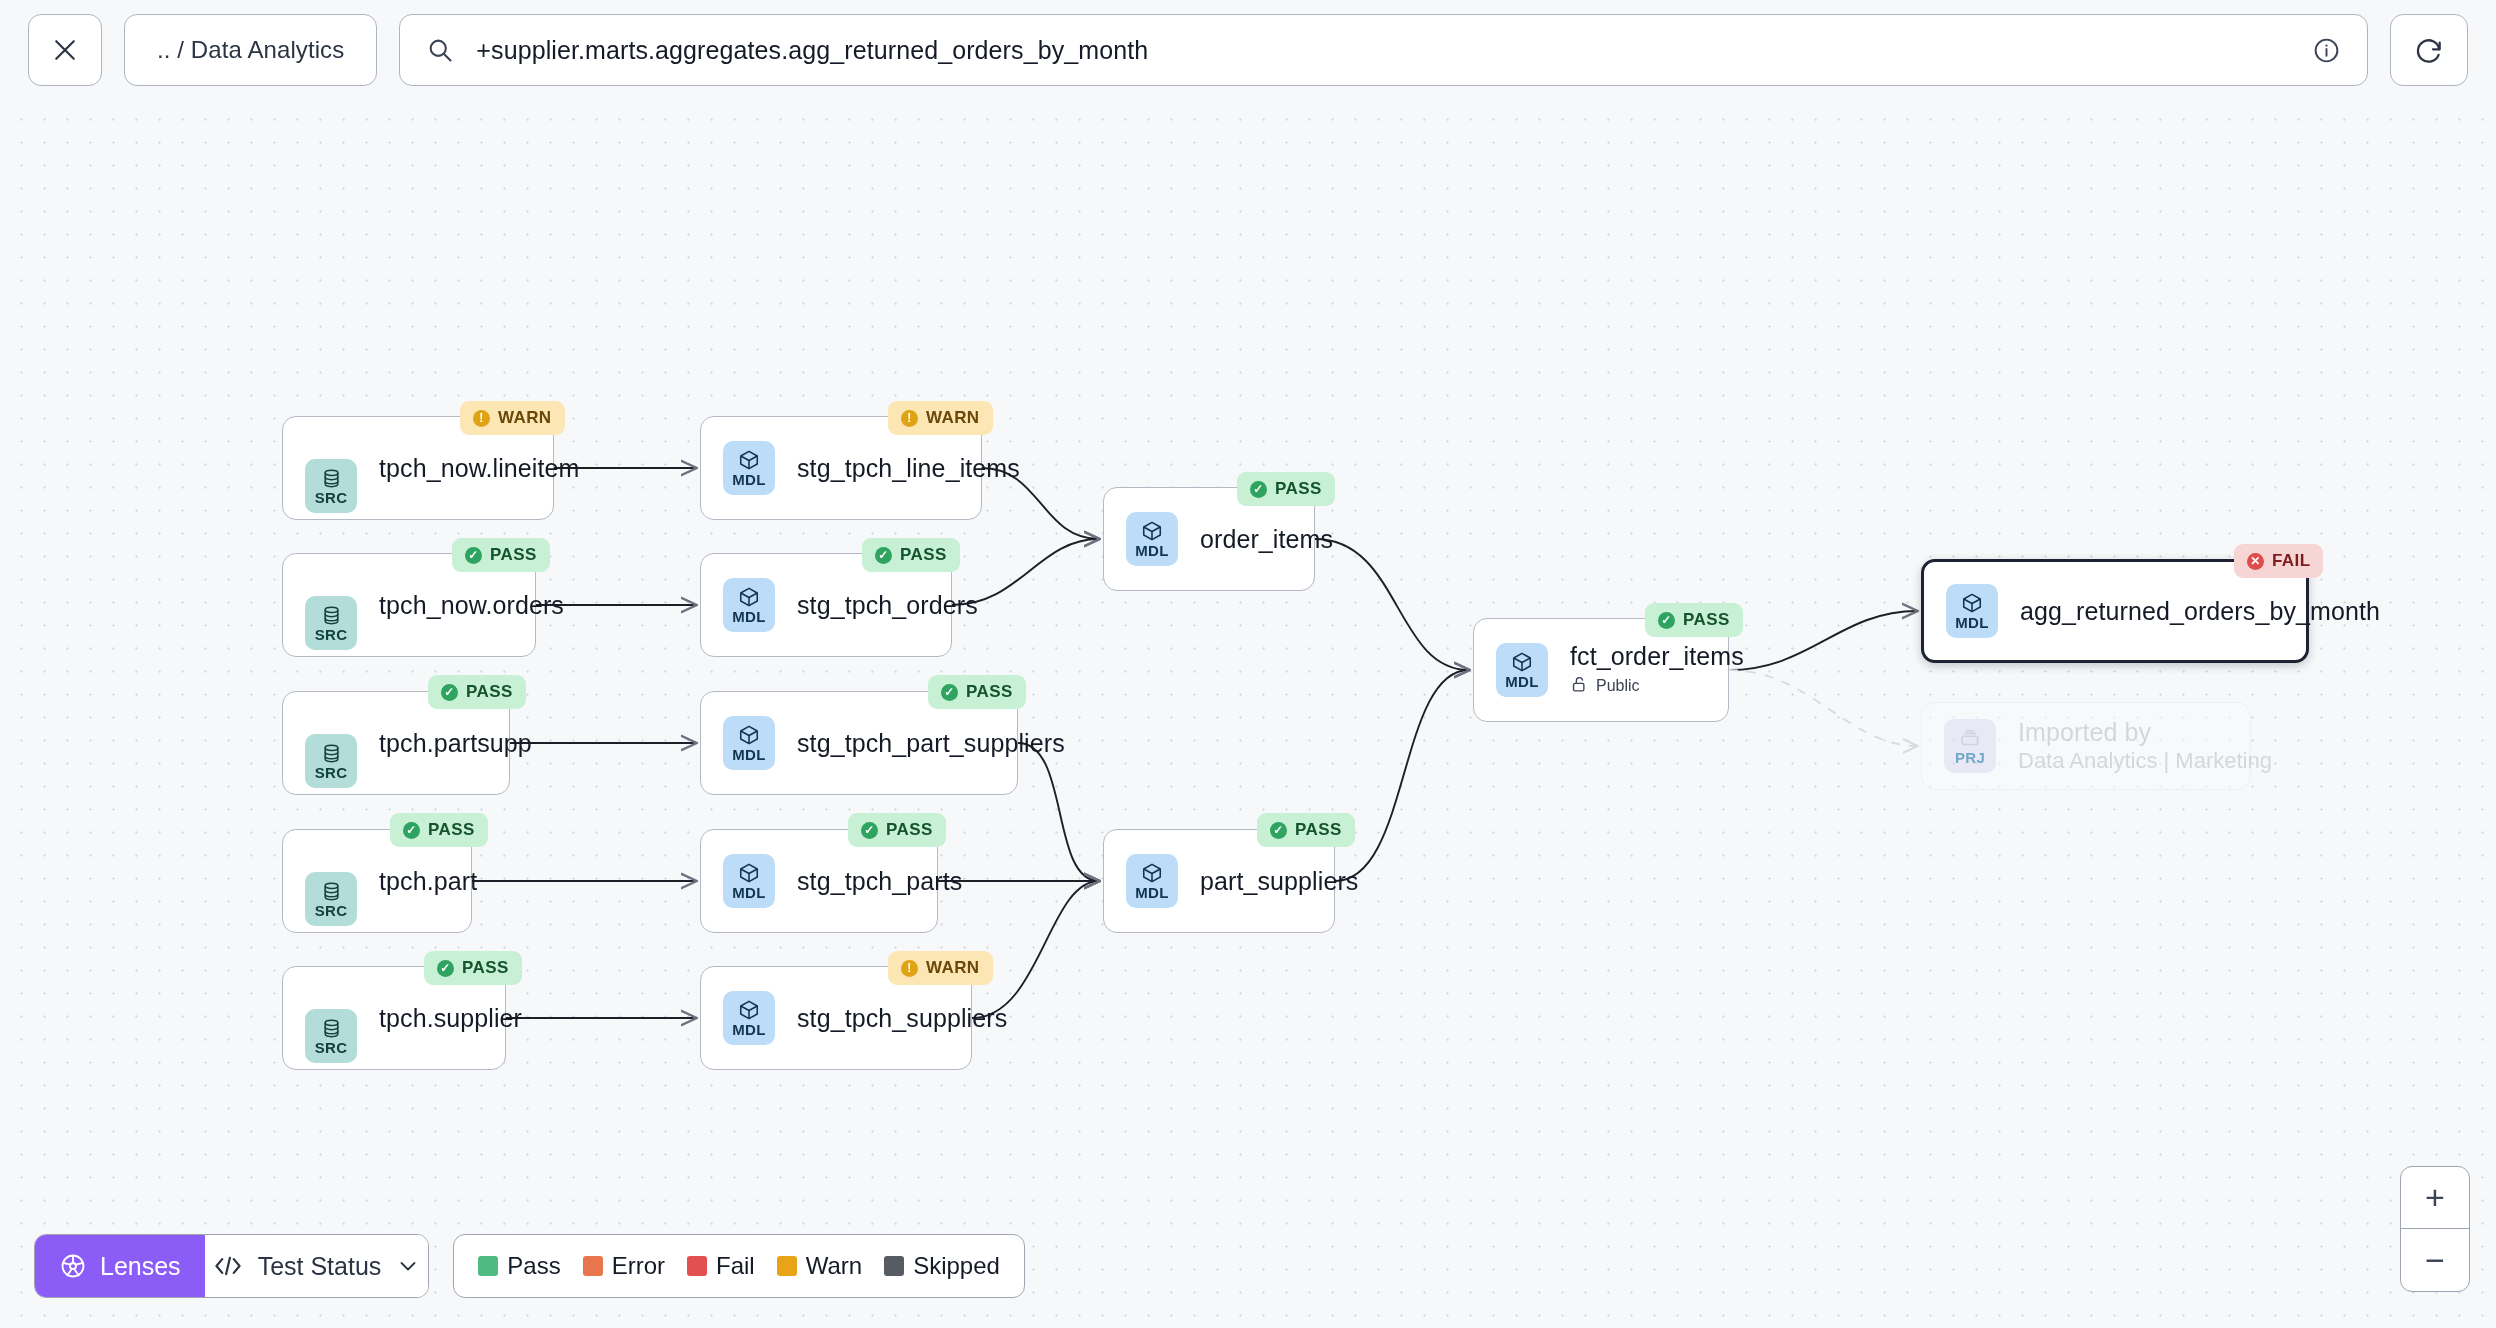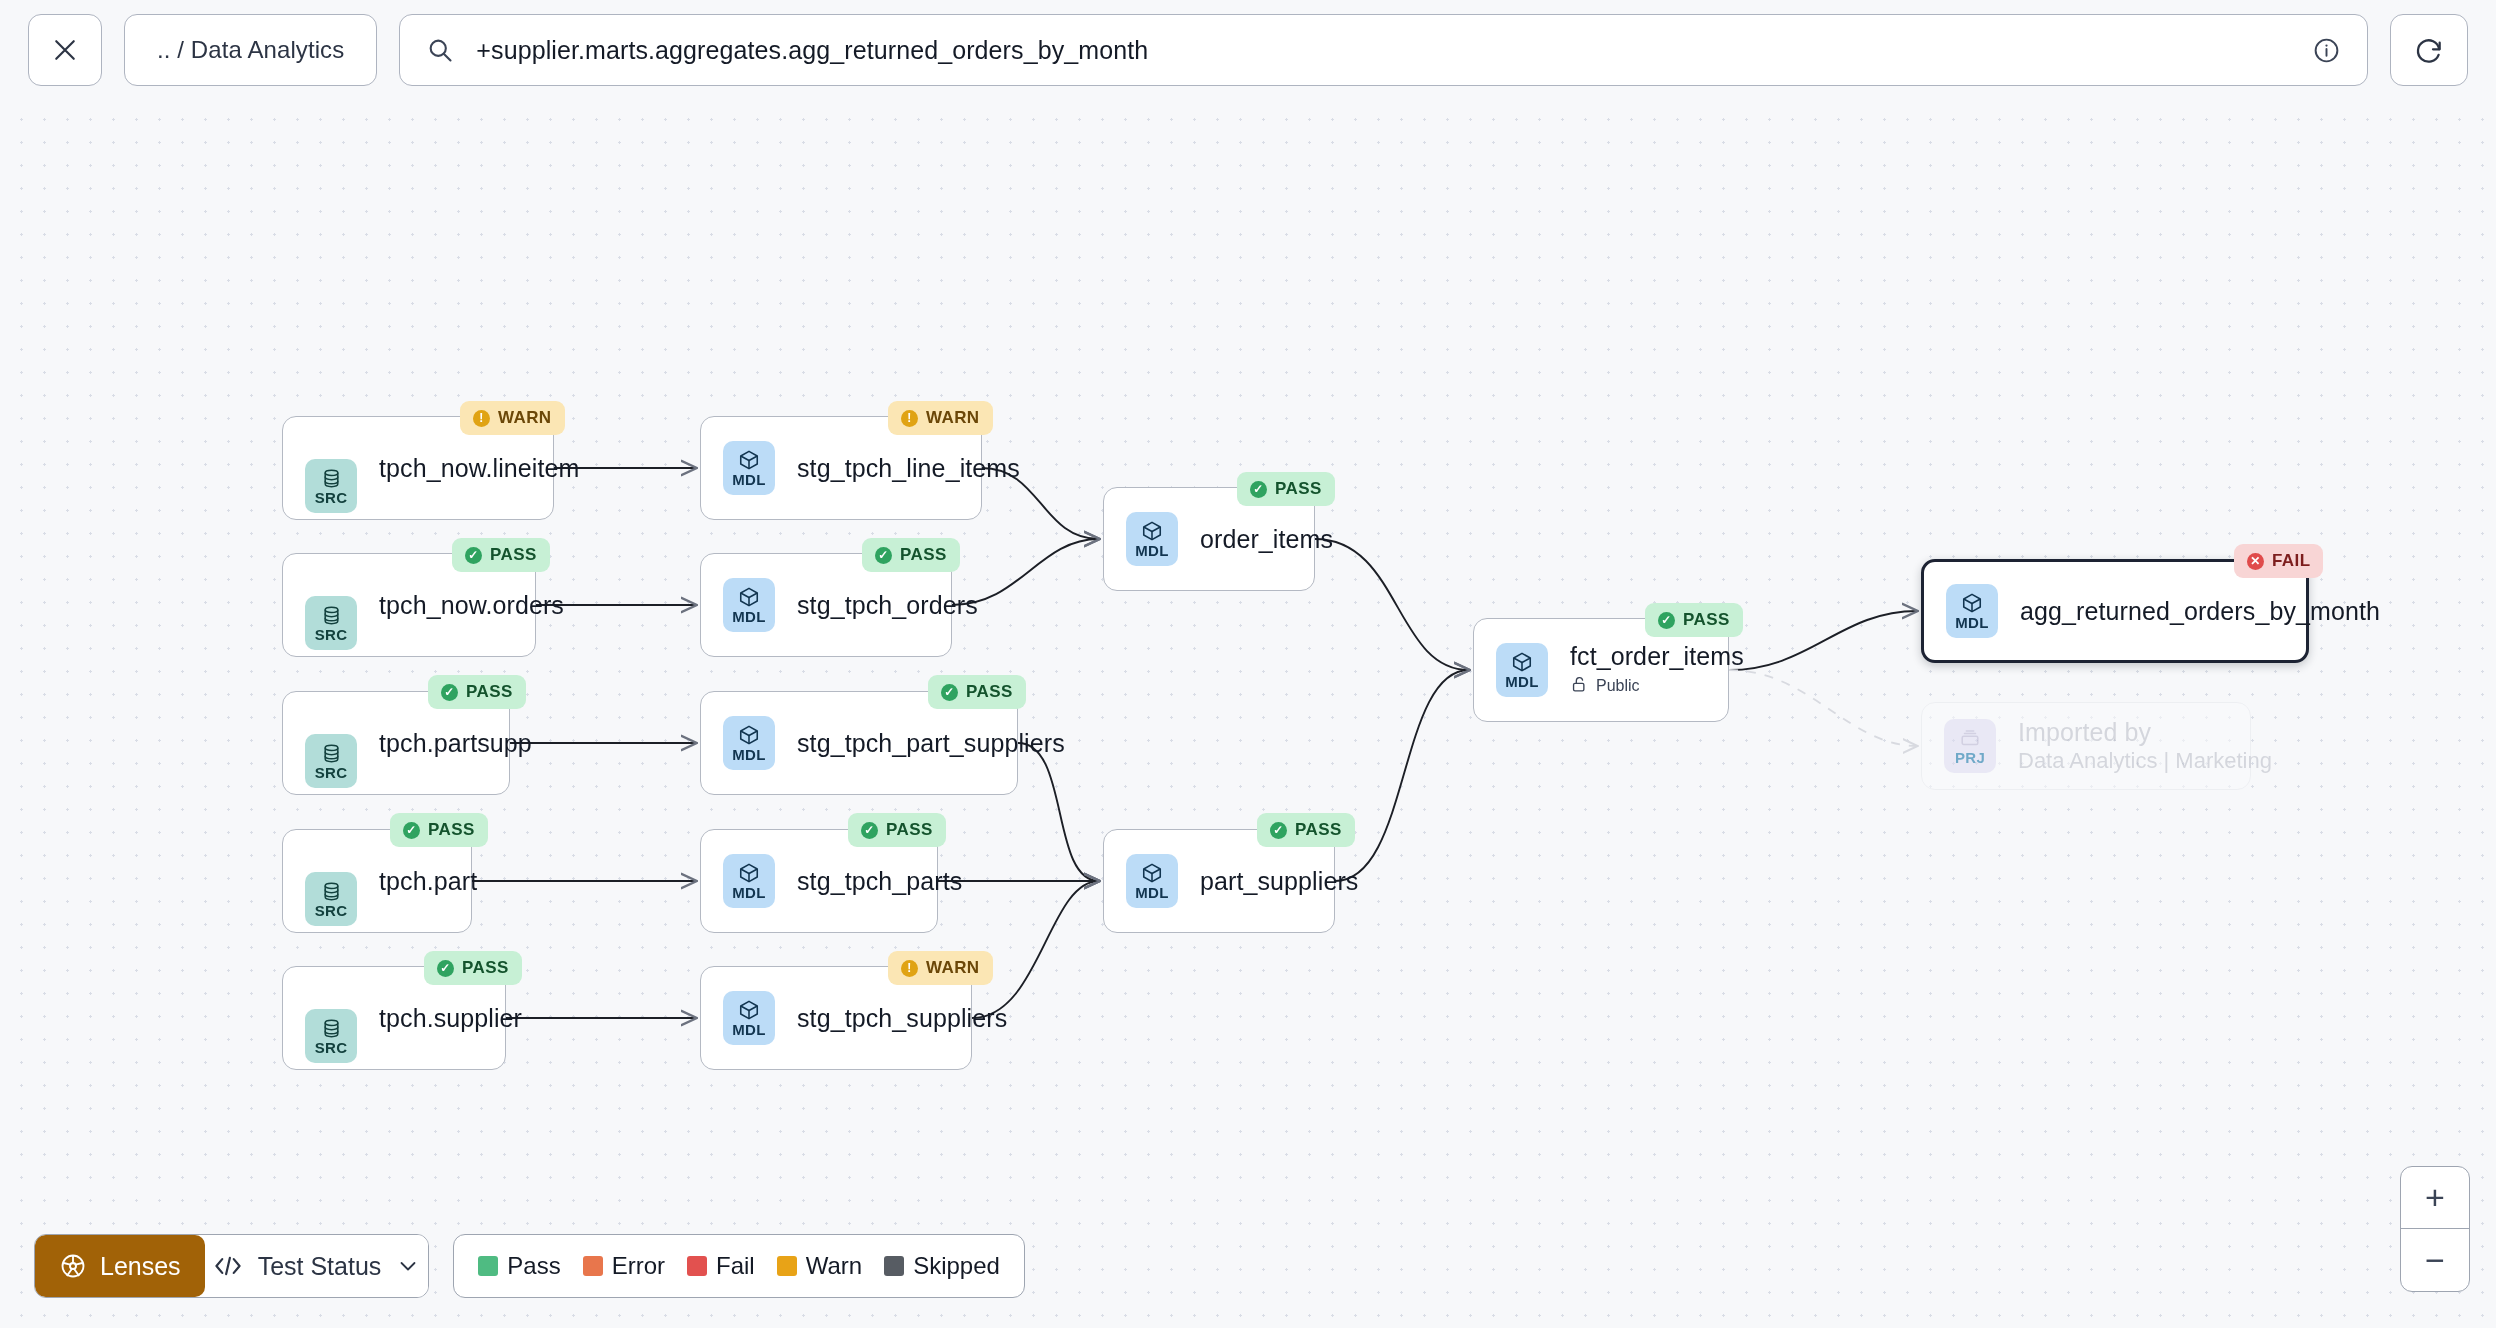--- a/index.html
+++ b/index.html
@@ -171,28 +171,27 @@
   }
   .lenses-group {
     display: flex; align-items: center;
     border-radius: 12px;
     height: 64px;
     overflow: hidden;
     border: 1.6px solid #9ea5b1;
     background: #fff;
   }
   .lenses {
-    background: #a16207;
+    background: #8b5cf6;
     color: #ffffff;
     height: 100%;
     display: flex; align-items: center; gap: 13px;
     padding: 0 24px;
     font-size: 25px;
     cursor: pointer;
-    border-radius: 10px;
   }
   .teststatus {
     display: flex; align-items: center; gap: 15px;
     padding: 0 8px;
     height: 100%;
     font-size: 25px;
     color: #2c3444;
     cursor: pointer;
     background: #fff;
   }

